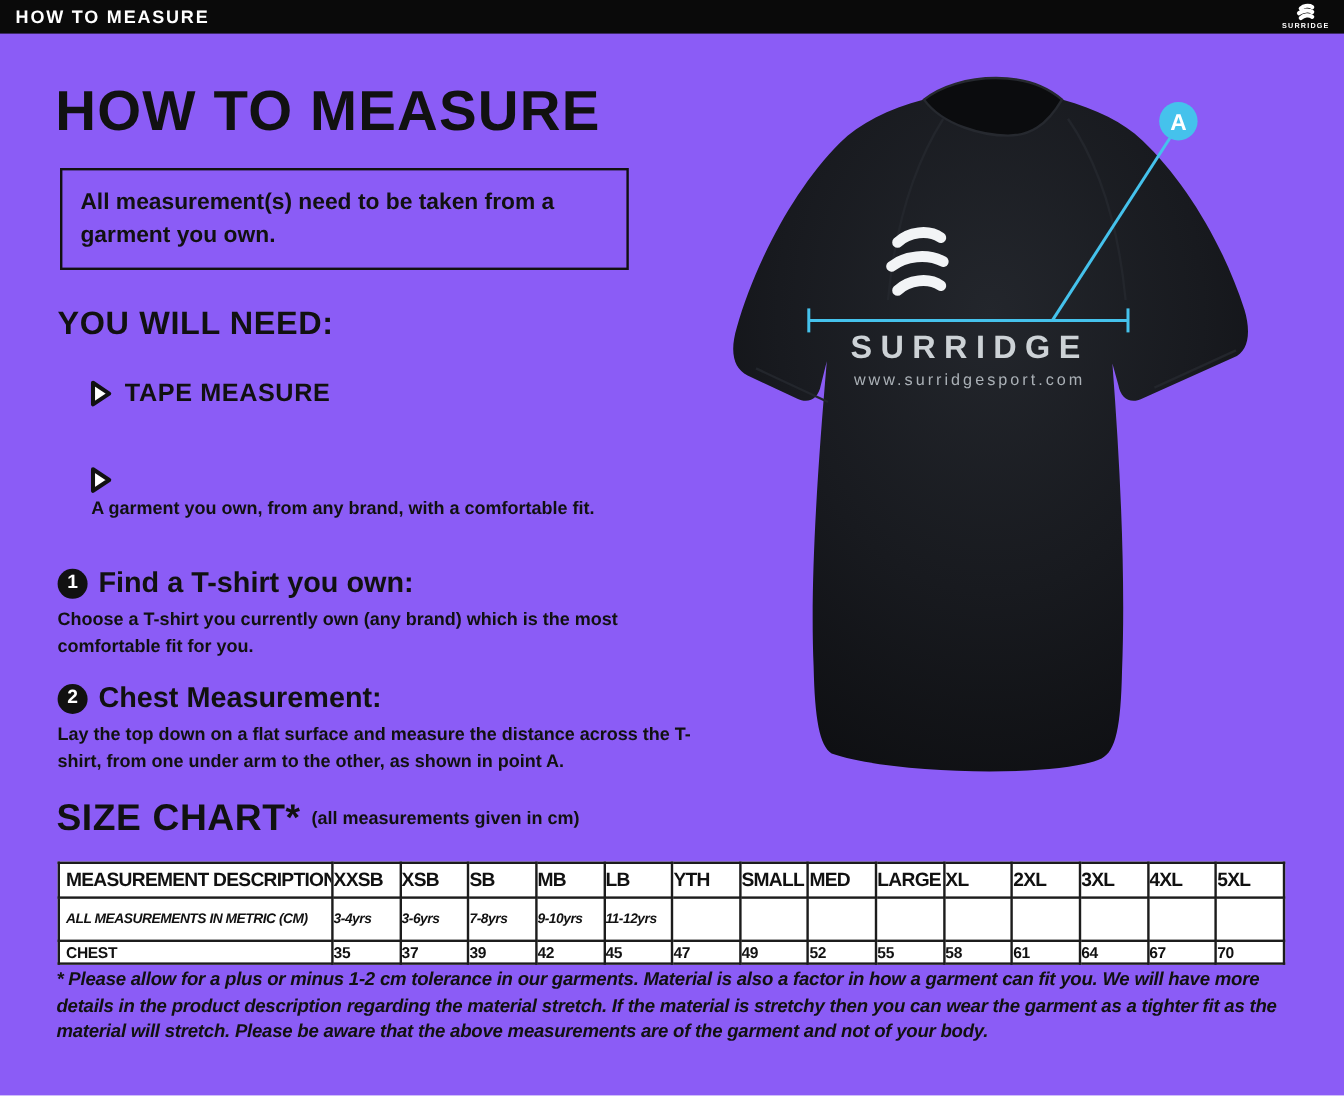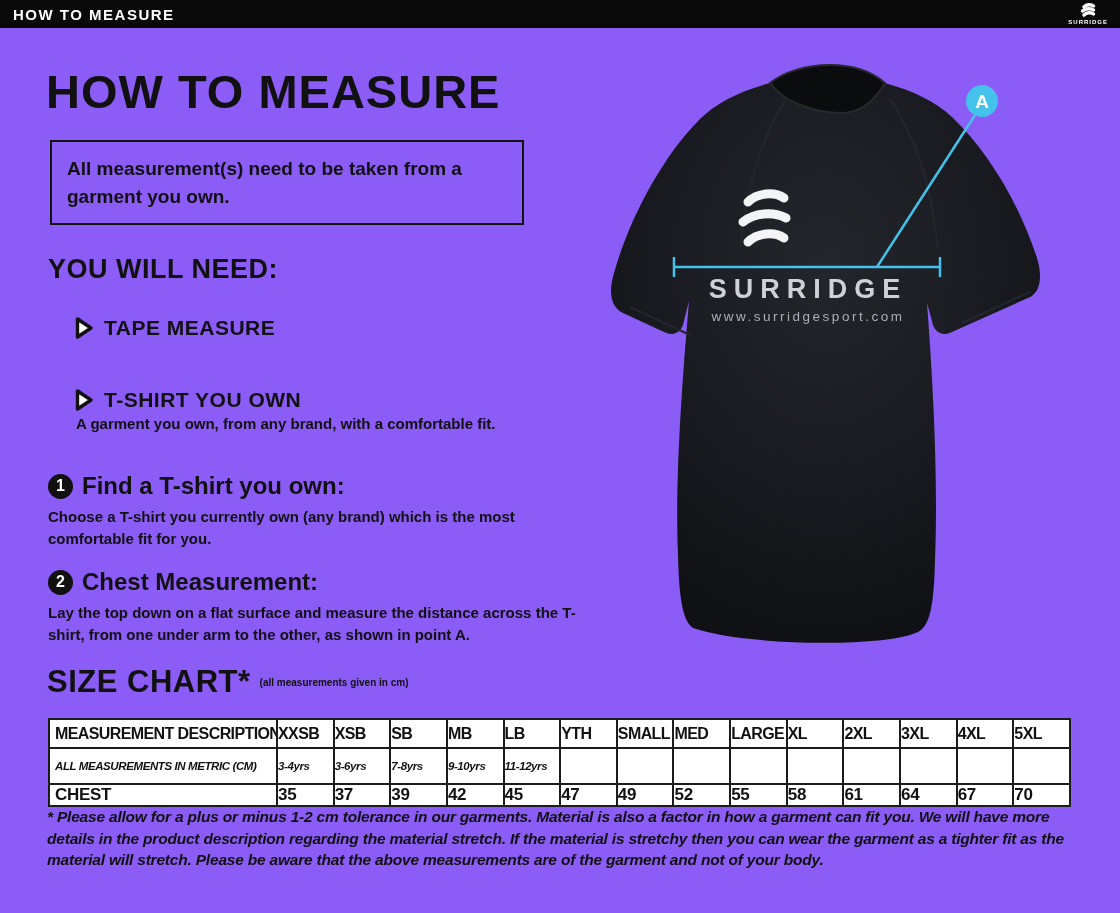--- a/index.html
+++ b/index.html
@@ -30,30 +30,30 @@
   .step { position:absolute; left:48px; width:540px; }
   .step-head { display:flex; align-items:center; gap:9px; }
   .step-num { width:25px; height:25px; border-radius:50%; background:#111; color:#fff;
               font-size:16px; font-weight:bold; display:flex; align-items:center; justify-content:center; }
   .step-title { font-size:24px; font-weight:bold; }
   .step-desc { font-size:15px; font-weight:bold; line-height:1.45; margin-top:6px; }
 
   
   .sc-head { position:absolute; left:47px; top:664px; display:flex; align-items:center; gap:9px; }
   .sc-title { font-size:31px; font-weight:bold; letter-spacing:0.5px; }
-  .sc-sub { font-size:10px; font-weight:bold; }
+  .sc-sub { font-size:15px; font-weight:bold; }
 
   table.size { position:absolute; left:48px; top:718px; width:1023px; border-collapse:collapse;
                table-layout:fixed; background:#fff; }
   table.size th, table.size td { border:2px solid #1c1c1c; text-align:left; vertical-align:middle;
                font-weight:bold; overflow:hidden; white-space:nowrap; }
   table.size th { height:29px; font-size:16px; letter-spacing:-0.6px; }
   table.size th:first-child, table.size td:first-child { text-align:left; padding-left:5px; width:228px; }
   table.size tr.r0 td { height:36px; font-size:11.5px; letter-spacing:-0.4px;font-style:italic; }
-  table.size tr.r1 td { height:19px; font-size:17px; letter-spacing:-0.3px; }
+  table.size tr.r1 td { height:19px; font-size:13px; letter-spacing:-0.3px; }
 
   .footnote { position:absolute; left:47px; top:806px; width:1036px; font-size:15.5px;
               font-weight:bold; font-style:italic; line-height:1.4; letter-spacing:-0.2px; }
 
   
   .shirt-wrap { position:absolute; left:590px; top:55px; width:500px; height:600px; }
 </style>
 </head>
 <body>
 
@@ -85,21 +85,20 @@
       </svg>
       <span class="need-title">TAPE MEASURE</span>
     </div>
   </div>
 
   <div class="need-item" style="top:388px;">
     <div class="need-head">
       <svg class="tri" width="20" height="24" viewBox="0 0 20 24">
         <path d="M3.5,3 L17,12 L3.5,21 Z" fill="#fff" stroke="#111" stroke-width="3.4" stroke-linejoin="round"></path>
       </svg>
-      <span class="need-title">T-SHIRT YOU OWN</span>
     </div>
     <div class="need-desc">A garment you own, from any brand, with a comfortable fit.</div>
   </div>
 
   <div class="step" style="top:472px;">
     <div class="step-head">
       <span class="step-num">1</span>
       <span class="step-title">Find a T-shirt you own:</span>
     </div>
     <div class="step-desc">Choose a T-shirt you currently own (any brand) which is the most comfortable fit for you.</div>

